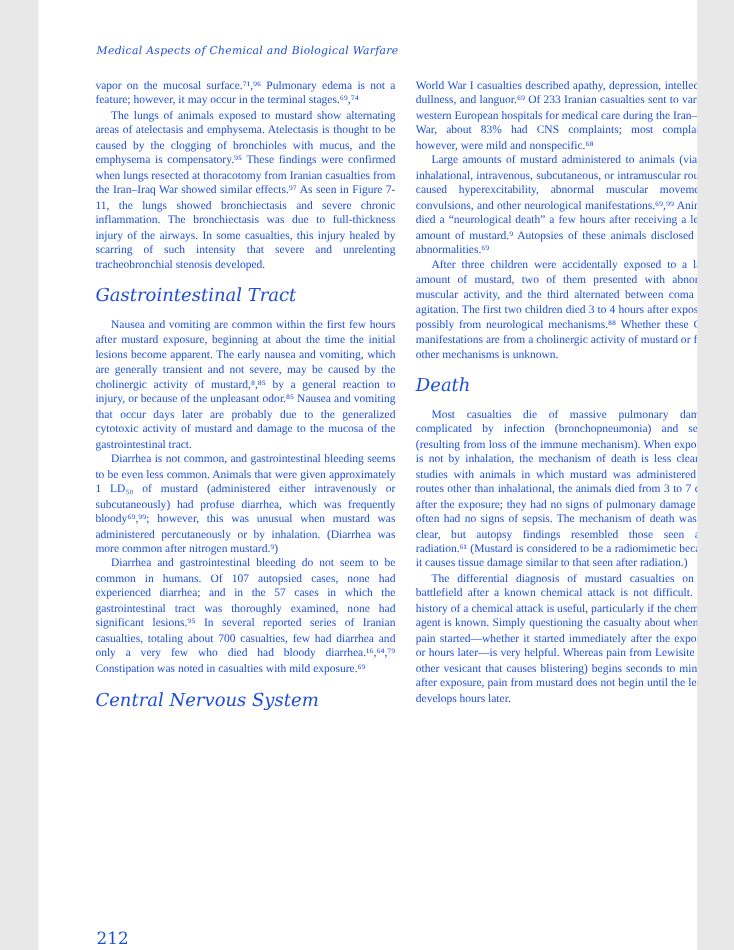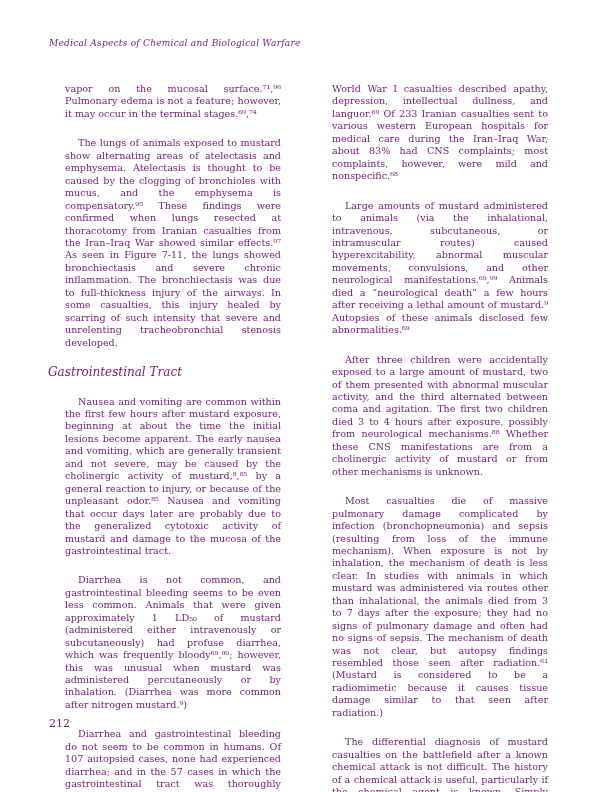--- a/index.html
+++ b/index.html
@@ -2,25 +2,25 @@
 <html><head>
 <meta charset="utf-8">
 <style>
   html, body {
     margin: 0;
     padding: 0;
     background: #e8e8e8;
   }
   .page {
     position: relative;
-    width: 612px;
+    width: 549px;
     height: 792px;
     margin: 0 auto;
     background: #ffffff;
-    color: #701a75;
+    color: #1d4ed8;
     font-family: "DejaVu Serif", "Liberation Serif", serif;
     overflow: hidden;
   }
   .running-header {
     position: absolute;
     left: 49px;
     top: 38px;
     font-style: italic;
     font-size: 9px;
     letter-spacing: 0.25px;
@@ -34,38 +34,39 @@
     display: flex;
     gap: 17px;
   }
   .column {
     width: 250px;
     font-size: 9.6px;
     line-height: 12.45px;
     text-align: justify;
   }
   .column p {
-    margin: 17px;
+    margin: 0;
+    font-family: Liberation Serif, serif;
   }
   .column p.indent {
     text-indent: 13px;
   }
   .section-heading {
     font-style: italic;
     font-weight: normal;
-    font-size: 12px;
+    font-size: 15px;
     line-height: 12.45px;
     margin: 12.45px 0;
     text-align: left;
   }
   .page-number {
     position: absolute;
     left: 49px;
-    top: 717px;
-    font-size: 11px;
+    top: 775px;
+    font-size: 14px;
   }
 </style>
 </head>
 <body>
 
 <div class="page">
 
   <div class="running-header">Medical Aspects of Chemical and Biological Warfare</div>
 
   <div class="columns">
@@ -77,20 +78,21 @@
       <p class="indent">Nausea and vomiting are common within the first few hours after mustard exposure, beginning at about the time the initial lesions become apparent. The early nausea and vomiting, which are generally transient and not severe, may be caused by the cholinergic activity of mustard,⁸,⁸⁵ by a general reaction to injury, or because of the unpleasant odor.⁸⁵ Nausea and vomiting that occur days later are probably due to the generalized cytotoxic activity of mustard and damage to the mucosa of the gastrointestinal tract.</p>
       <p class="indent">Diarrhea is not common, and gastrointestinal bleeding seems to be even less common. Animals that were given approximately 1 LD₅₀ of mustard (administered either intravenously or subcutaneously) had profuse diarrhea, which was frequently bloody⁶⁹,⁹⁹; however, this was unusual when mustard was administered percutaneously or by inhalation. (Diarrhea was more common after nitrogen mustard.⁹)</p>
       <p class="indent">Diarrhea and gastrointestinal bleeding do not seem to be common in humans. Of 107 autopsied cases, none had experienced diarrhea; and in the 57 cases in which the gastrointestinal tract was thoroughly examined, none had significant lesions.⁹⁵ In several reported series of Iranian casualties, totaling about 700 casualties, few had diarrhea and only a very few who died had bloody diarrhea.¹⁶,⁶⁴,⁷⁹ Constipation was noted in casualties with mild exposure.⁶⁹</p>
       <h3 class="section-heading">Central Nervous System</h3>
     </div>
 
     <div class="column">
       <p>World War I casualties described apathy, depression, intellectual dullness, and languor.⁶⁹ Of 233 Iranian casualties sent to various western European hospitals for medical care during the Iran–Iraq War, about 83% had CNS complaints; most complaints, however, were mild and nonspecific.⁶⁸</p>
       <p class="indent">Large amounts of mustard administered to animals (via the inhalational, intravenous, subcutaneous, or intramuscular routes) caused hyperexcitability, abnormal muscular movements, convulsions, and other neurological manifestations.⁶⁹,⁹⁹ Animals died a “neurological death” a few hours after receiving a lethal amount of mustard.⁹ Autopsies of these animals disclosed few abnormalities.⁶⁹</p>
       <p class="indent">After three children were accidentally exposed to a large amount of mustard, two of them presented with abnormal muscular activity, and the third alternated between coma and agitation. The first two children died 3 to 4 hours after exposure, possibly from neurological mechanisms.⁸⁸ Whether these CNS manifestations are from a cholinergic activity of mustard or from other mechanisms is unknown.</p>
+      <h3 class="section-heading">Death</h3>
       <p class="indent">Most casualties die of massive pulmonary damage complicated by infection (bronchopneumonia) and sepsis (resulting from loss of the immune mechanism). When exposure is not by inhalation, the mechanism of death is less clear. In studies with animals in which mustard was administered via routes other than inhalational, the animals died from 3 to 7 days after the exposure; they had no signs of pulmonary damage and often had no signs of sepsis. The mechanism of death was not clear, but autopsy findings resembled those seen after radiation.⁶¹ (Mustard is considered to be a radiomimetic because it causes tissue damage similar to that seen after radiation.)</p>
       <p class="indent">The differential diagnosis of mustard casualties on the battlefield after a known chemical attack is not difficult. The history of a chemical attack is useful, particularly if the chemical agent is known. Simply questioning the casualty about when the pain started—whether it started immediately after the exposure or hours later—is very helpful. Whereas pain from Lewisite (the other vesicant that causes blistering) begins seconds to minutes after exposure, pain from mustard does not begin until the lesion develops hours later.</p>
     </div>
 
   </div>
 
   <div class="page-number">212</div>
 
 </div>
 

